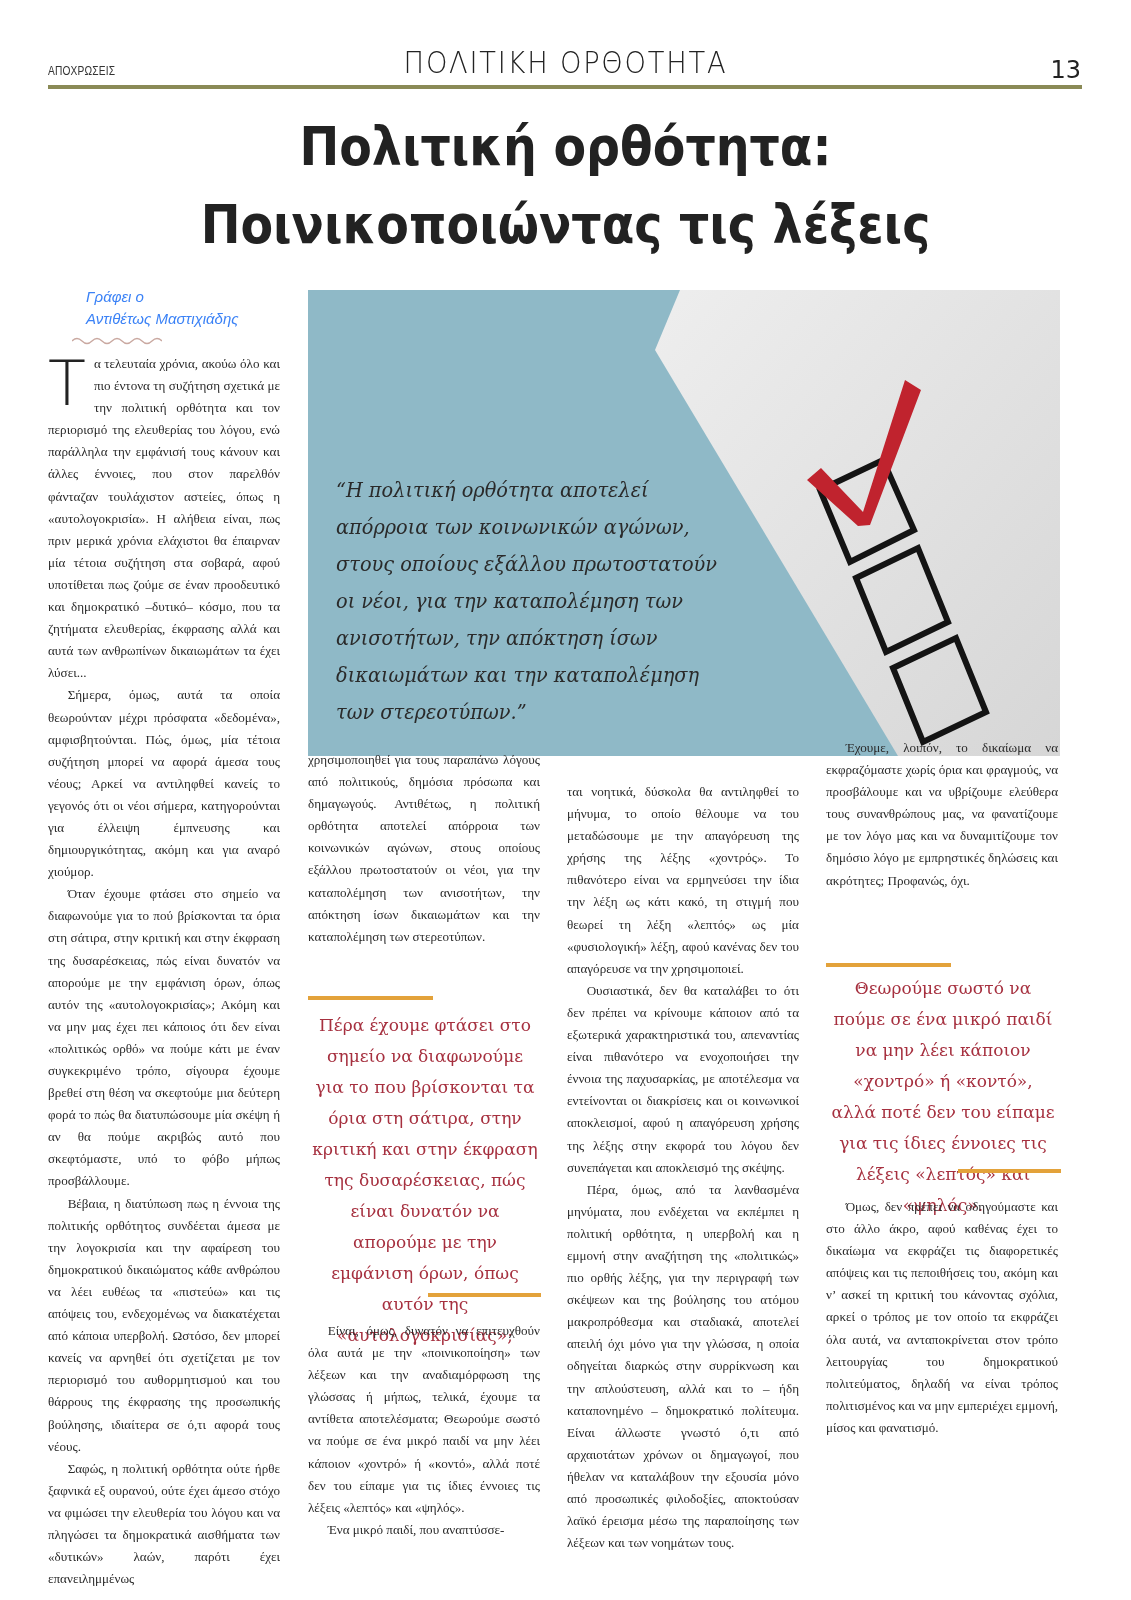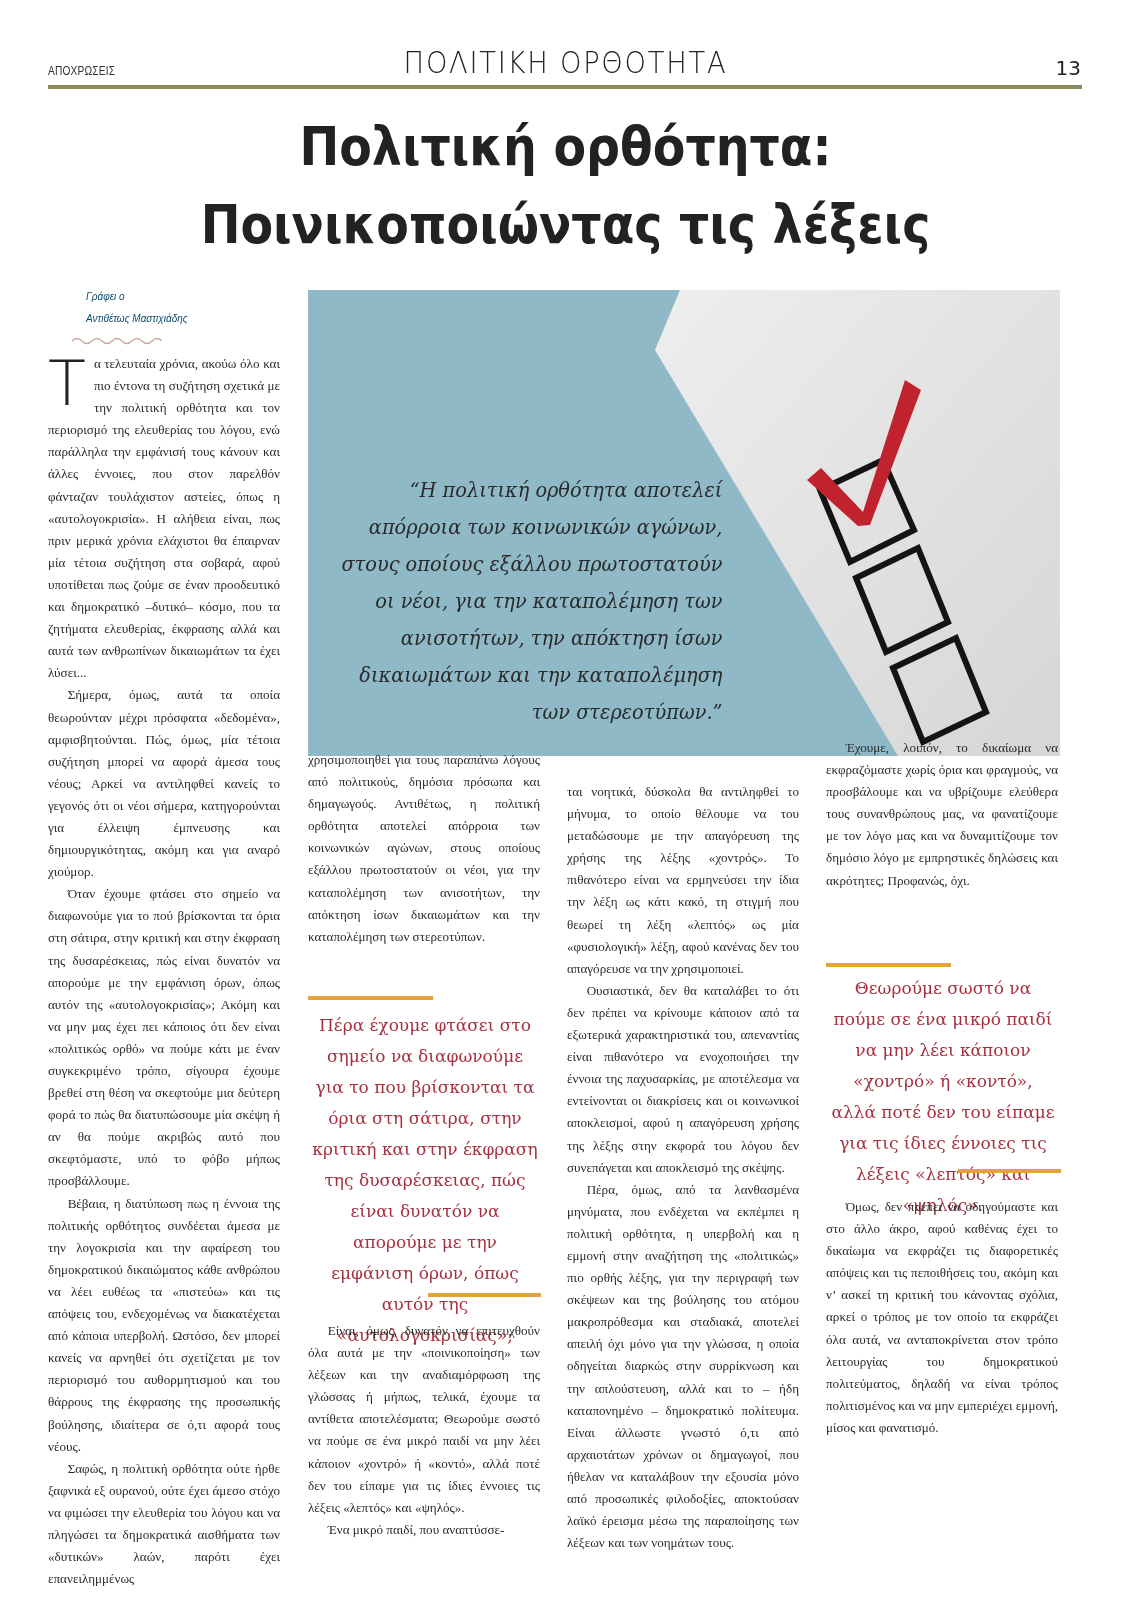--- a/index.html
+++ b/index.html
@@ -1,39 +1,39 @@
 <!DOCTYPE html>
 <html><head>
 <meta charset="utf-8">
 <style>
   * { box-sizing: border-box; margin: 0; padding: 0; }
   html, body { width: 1131px; height: 1600px; background: #ffffff; overflow: hidden; }
   body { position: relative; font-family: "DejaVu Sans", sans-serif; color: #222; }
 
   .header-left { position: absolute; left: 48px; top: 64px; font-size: 12px; letter-spacing: 0.2px; color: #333; font-family: "Liberation Sans", sans-serif; transform: scaleX(0.85); transform-origin: left; }
   .header-title { position: absolute; left: 0; width: 1131px; top: 44px; text-align: center; font-size: 31px; font-weight: 300; letter-spacing: 2px; color: #222; font-family: "DejaVu Sans", sans-serif; transform: scaleX(0.88); }
-  .header-page { position: absolute; right: 50px; top: 56px; font-size: 20px; color: #222; }
+  .header-page { position: absolute; right: 50px; top: 56px; font-size: 24px; color: #222; }
   .header-rule { position: absolute; left: 48px; width: 1034px; top: 85px; height: 4px; background: #8a8a56; }
 
   .main-title { position: absolute; left: 0; width: 1131px; top: 108px; text-align: center; font-size: 54px; font-weight: bold; line-height: 78px; color: #222; font-family: "DejaVu Sans", sans-serif; transform: scaleX(0.88); }
 
-  .byline { position: absolute; left: 86px; top: 286px; font-style: italic; font-size: 10px; line-height: 22px; color: #0c4a6e; font-family: "Liberation Sans", sans-serif; }
+  .byline { position: absolute; left: 86px; top: 286px; font-style: italic; font-size: 15px; line-height: 22px; color: #3b82f6; font-family: "Liberation Sans", sans-serif; }
   .byline-wave { position: absolute; left: 72px; top: 336px; }
 
   .col { position: absolute; font-size: 13.1px; line-height: 22.1px; color: #2a2a2a; text-align: justify; font-family: "Liberation Sans", sans-serif; }
   .col p { text-indent: 1.5em; font-family: Liberation Serif, serif; }
   .col p.noindent { text-indent: 0; }
   .col1 { left: 48px; top: 353px; width: 232px; }
   .col2 { left: 308px; top: 749px; width: 232px; }
   .col3 { left: 567px; top: 781px; width: 232px; }
   .col4 { left: 826px; top: 737px; width: 232px; }
 
   .dropcap { float: left; font-size: 62px; line-height: 54px; font-weight: 300; margin: 4px 8px 0 0; color: #222; font-family: "DejaVu Sans", sans-serif; }
 
-  .hero { position: absolute; left: 308px; top: 290px; width: 752px; height: 466px; background: #8fb9c7; overflow: hidden; text-align: right; }
+  .hero { position: absolute; left: 308px; top: 290px; width: 752px; height: 466px; background: #8fb9c7; overflow: hidden; }
   .hero svg { position: absolute; left: 0; top: 0; }
   .hero-quote { position: absolute; left: 28px; top: 182px; width: 420px; font-family: "DejaVu Serif", serif; font-style: italic; font-size: 21px; line-height: 37px; color: #2a2a2a; transform: scaleX(0.92); transform-origin: left; }
 
   .pull { position: absolute; text-align: center; font-family: "DejaVu Serif", serif; color: #a6303f; font-size: 17px; line-height: 31px; }
   .orange-bar { position: absolute; height: 4px; background: #e3a23a; }
 </style>
 </head>
 <body>
 
 <div class="header-left">ΑΠΟΧΡΩΣΕΙΣ</div>

